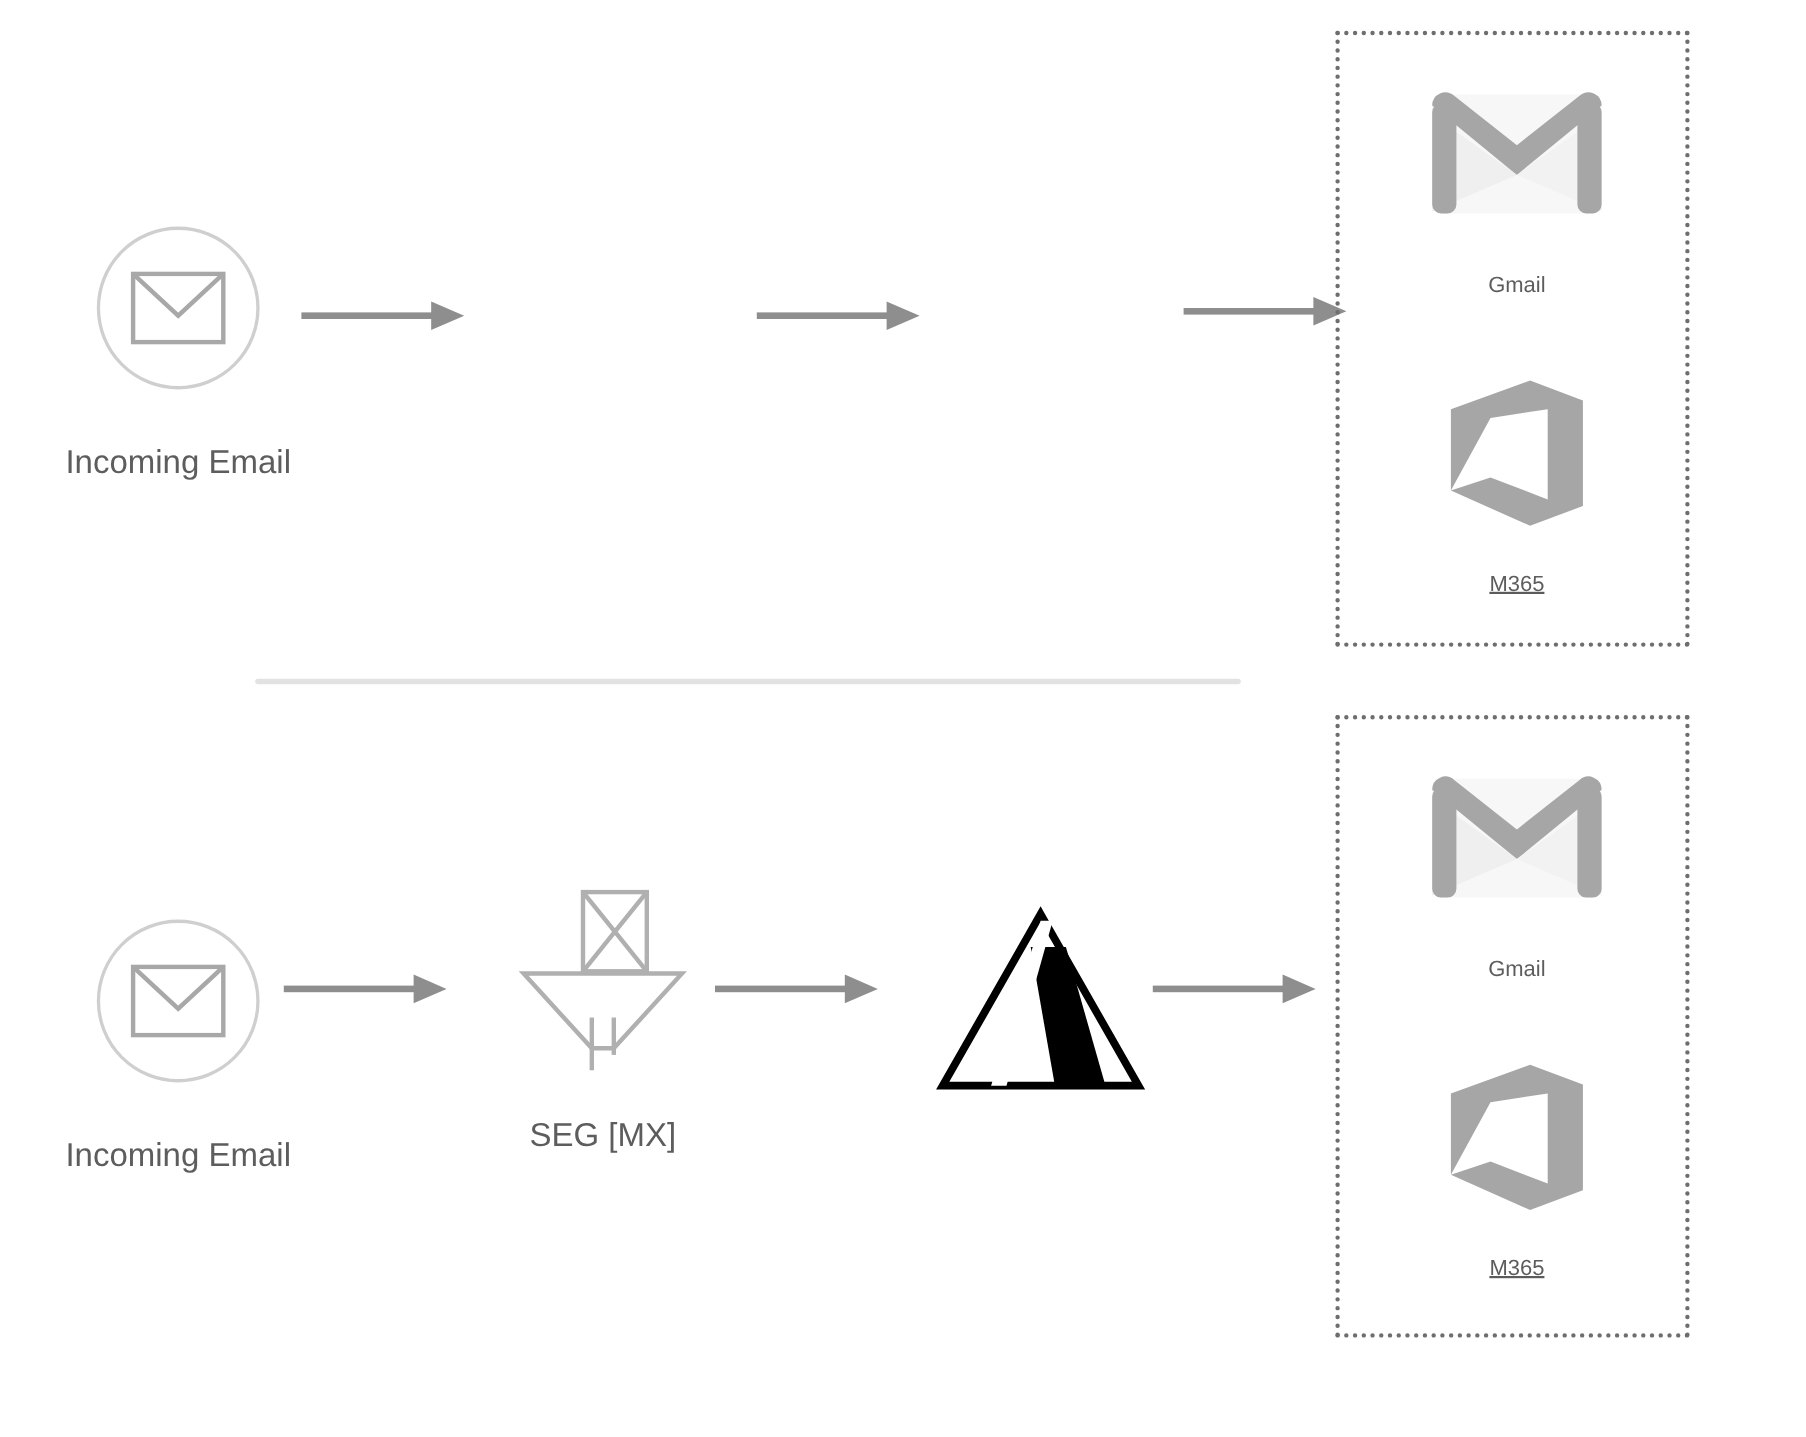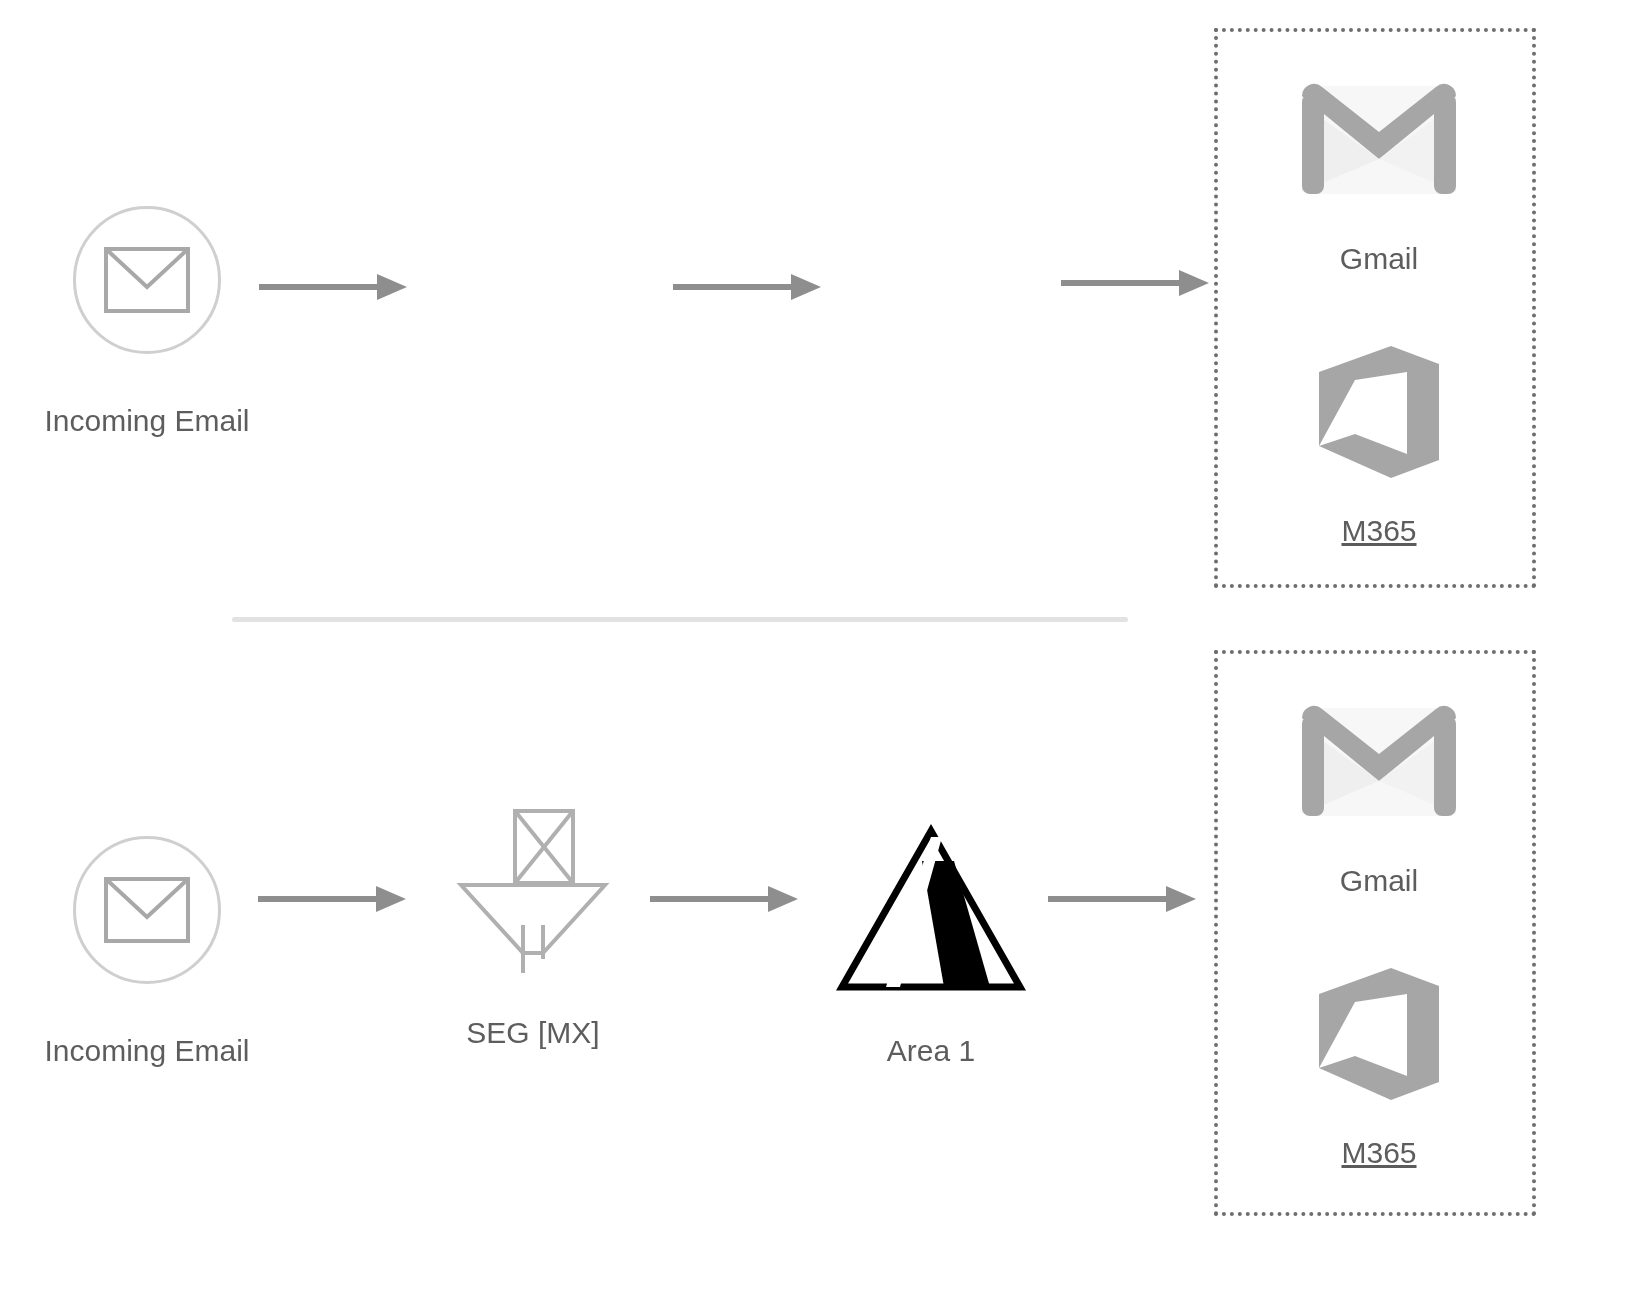--- a/index.html
+++ b/index.html
@@ -17,21 +17,21 @@
   }
 
   .canvas {
     position: absolute;
     inset: 0;
   }
 
   
   .flow-row {
     position: absolute;
-    left: 1px;
+    left: 16px;
     width: 1566px;
     height: 600px;
   }
   #row-top    { top: 10px; }
   #row-bottom { top: 640px; }
 
   
   .divider {
     position: absolute;
     left: 232px;
@@ -124,21 +124,21 @@
     text-align: center;
   }
   .dest-item .logo {
     height: 160px;
     display: flex;
     align-items: center;
     justify-content: center;
   }
   .dest-item .dest-label {
     margin-top: 22px;
-    font-size: 30px;
+    font-size: 20px;
     line-height: 34px;
     color: #5d5d5d;
     text-align: center;
   }
   .item-1 { top: 28px;  }
   .item-2 { top: 300px; text-decoration: underline; }
 
   svg { display: block; overflow: visible; }
 </style>
 </head>
@@ -234,21 +234,20 @@
     </div>
 
     <div class="stage" style="left:780px; top:170px;">
       <div class="art">
         <svg width="186" height="166" viewBox="0 0 186 166">
           <polygon points="93,4 182,160 4,160" fill="#ffffff" stroke="#000000" stroke-width="7"></polygon>
           <polygon points="84,34 116,34 152,160 106,160" fill="#000000"></polygon>
           <polygon points="93,10 104,10 62,160 48,160" fill="#ffffff"></polygon>
         </svg>
       </div>
-      <div class="caption">Area 1</div>
     </div>
   </div>
 
   <div class="arrow b1">
     <div class="shaft" style="width:124px"></div>
       <div class="head"></div>
   </div>
   <div class="arrow b2">
     <div class="shaft" style="width:124px"></div>
       <div class="head"></div>

